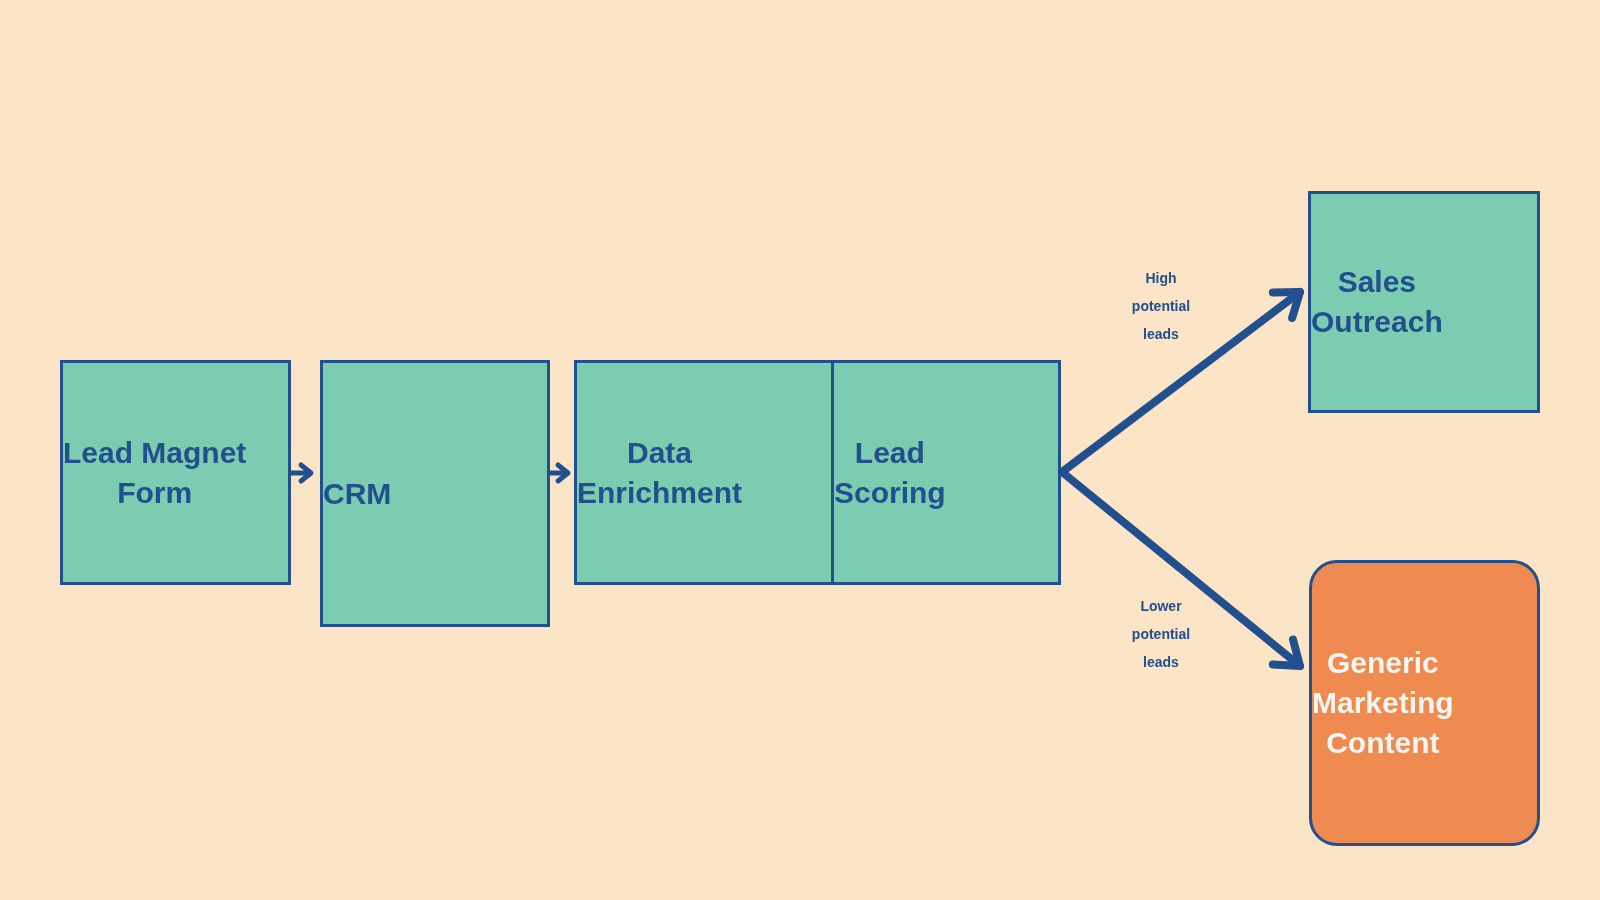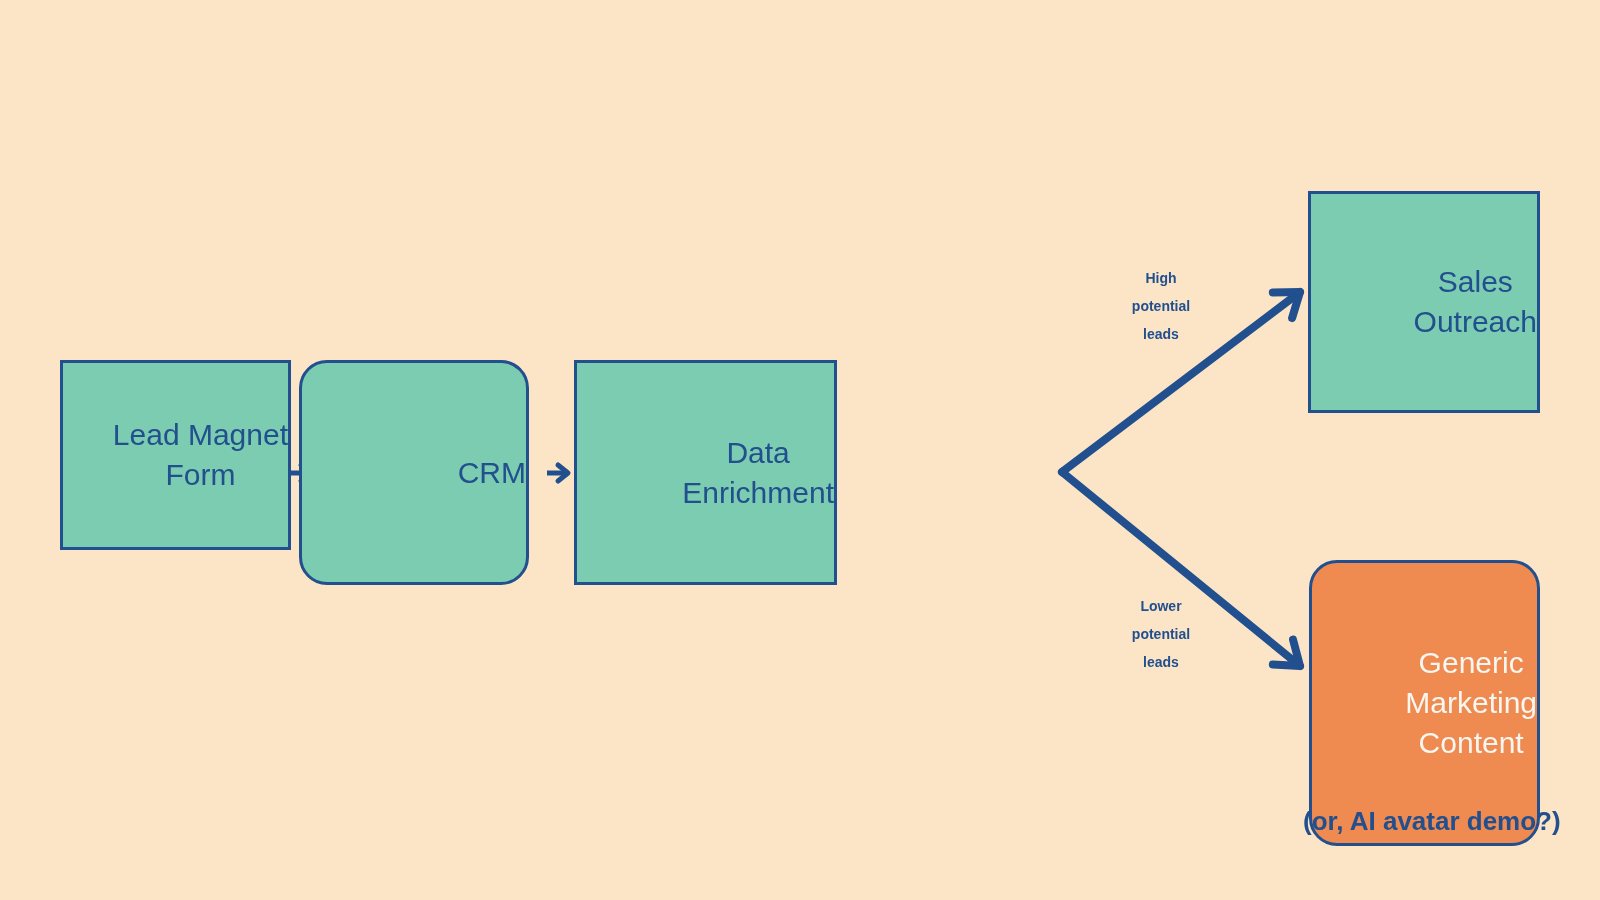--- a/index.html
+++ b/index.html
@@ -46,31 +46,31 @@
     stroke-linecap: round;
     stroke-linejoin: round;
   }
   .arrowhead.small-head { stroke-width: 5; }
   .arrowhead.big-head { stroke-width: 8; }
   .node {
     position: absolute;
     border: 3px solid var(--stroke-blue);
     display: flex;
     align-items: center;
-    justify-content: flex-end;
+    justify-content: flex-start;
     text-align: center;
-    font-weight: normal;
+    font-weight: bold;
     font-size: 30px;
     line-height: 40px;
     white-space: pre-line;
   }
   .node-teal { background: var(--box-teal); color: var(--stroke-blue); }
   .node-orange { background: var(--box-orange); color: var(--text-light); }
-  #node-lead-magnet-form   { left: 60px;   top: 360px; width: 231px; height: 190px; }
-  #node-crm                { left: 299px;  top: 360px; width: 230px; height: 225px; border-radius: 28px; }
+  #node-lead-magnet-form   { left: 60px;   top: 360px; width: 231px; height: 225px; }
+  #node-crm                { left: 320px;  top: 360px; width: 230px; height: 267px; }
   #node-data-enrichment    { left: 574px;  top: 360px; width: 263px; height: 225px; }
   #node-lead-scoring       { left: 831px;  top: 360px; width: 230px; height: 225px; }
   #node-sales-outreach     { left: 1308px; top: 191px; width: 232px; height: 222px; }
   #node-generic-marketing  { left: 1309px; top: 560px; width: 231px; height: 286px; border-radius: 28px; }
   .branch-label {
     position: absolute;
     width: 160px;
     text-align: center;
     font-weight: bold;
     font-size: 14px;
@@ -121,35 +121,38 @@
 
   <div class="node node-teal" id="node-crm">
     <span>CRM</span>
   </div>
 
   <div class="node node-teal" id="node-data-enrichment">
     <span>Data
 Enrichment</span>
   </div>
 
+  <div class="node node-teal" id="node-lead-scoring">
+    <span>Lead
+Scoring</span>
+  </div>
 
   <div class="node node-teal" id="node-sales-outreach">
     <span>Sales
 Outreach</span>
   </div>
 
   <div class="node node-orange" id="node-generic-marketing">
     <span>Generic
 Marketing
 Content</span>
   </div>
 
   <div class="branch-label" id="label-high">High
 potential
 leads</div>
 
   <div class="branch-label" id="label-low">Lower
 potential
 leads</div>
 
-  <div class="footnote">(or, AI avatar demo?)</div>
 
 </div>
 
 </body></html>

